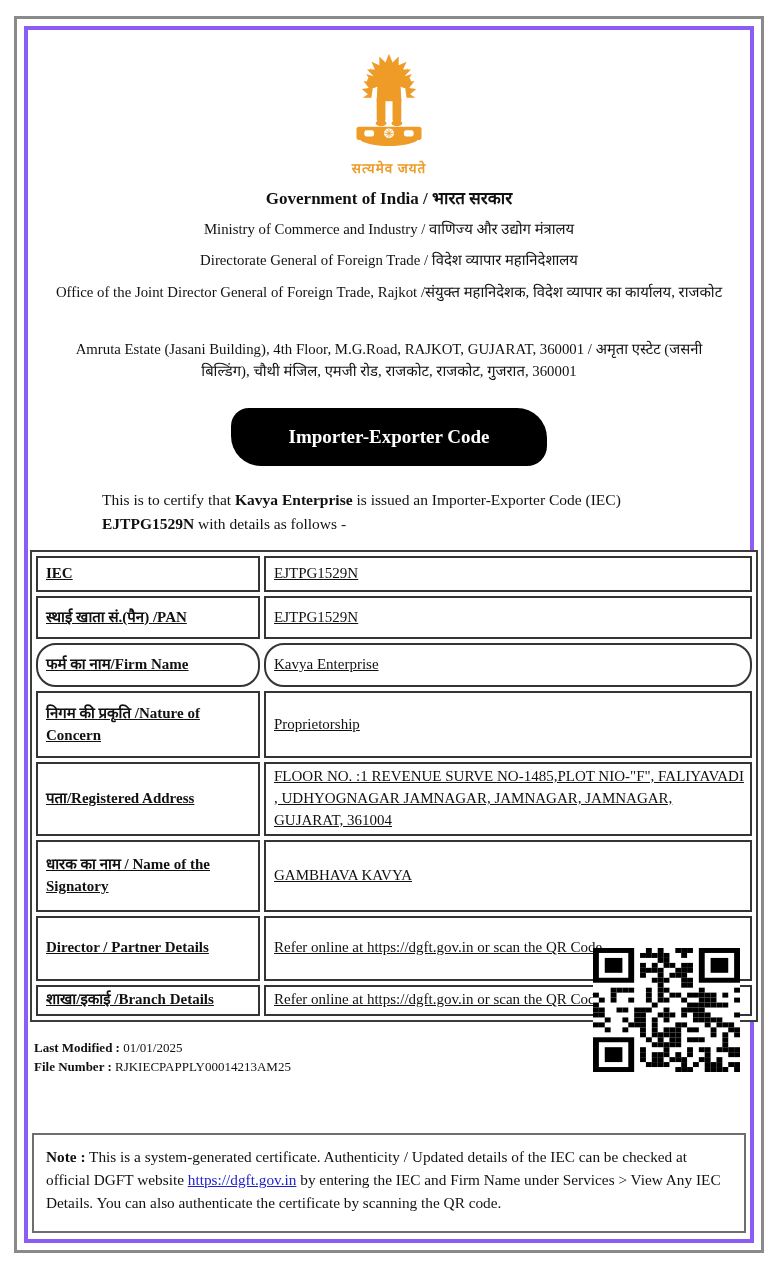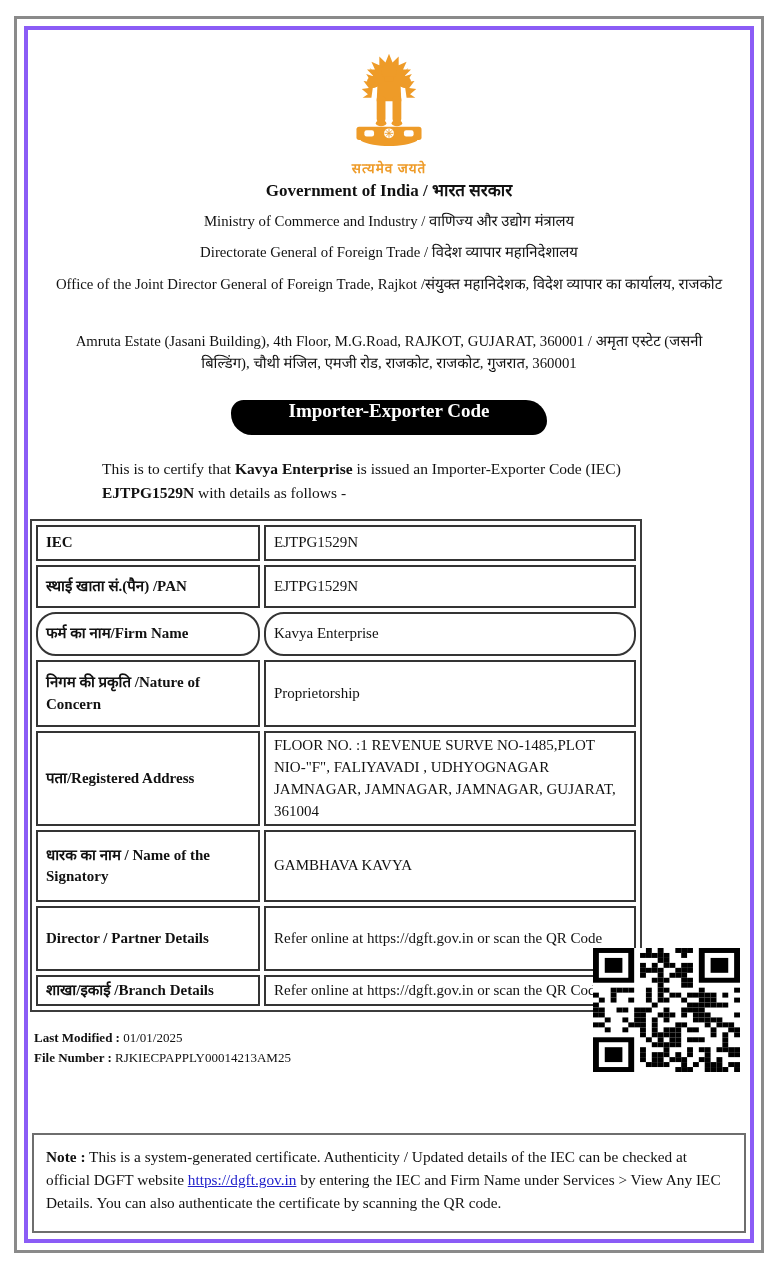--- a/index.html
+++ b/index.html
@@ -16,40 +16,40 @@
     position:absolute;left:7px;top:7px;right:7px;bottom:7px;
     border:4px solid #8b5cf6;
   }
   .content{position:absolute;left:0;top:0;right:0;bottom:0;}
   .emblem-wrap{text-align:center;margin-top:22px;}
   .motto{
     text-align:center;color:#ee9b28;font-weight:bold;
     font-size:13.5px;margin-top:1px;letter-spacing:1px;
   }
   .gov-line{
-    text-align:center;font-weight:bold;font-size:17px;margin-top:1px;
+    text-align:center;font-weight:bold;font-size:17px;margin-top:9px;
   }
   .hdr-line{
     text-align:center;font-size:14.8px;margin-top:10px;line-height:1.45;
     padding:0 4px;
   }
   .addr-line{padding:0 40px;margin-top:36px;}
   .badge{
-    width:316px;height:35px;margin:26px auto 4px auto;background:#000000;
-    border-radius:18px 30px 20px 30px;display:flex;align-items:flex-start;justify-content:center;
+    width:316px;height:58px;margin:26px auto 4px auto;background:#000000;
+    border-radius:18px 30px 20px 30px;display:flex;align-items:center;justify-content:center;
   }
   .badge span{color:#ffffff;font-weight:bold;font-size:19px;}
   .intro{
     margin:22px 58px 0 74px;font-size:15.5px;line-height:1.55;width:592px;
   }
   .intro b{font-weight:bold;}
   table.cert{
     border-collapse:separate;border-spacing:4px;
-    margin:14px 2px 13px 2px;width:612px;
-    border:2px solid #3c3c3c;background:#fff;table-layout:fixed;
+    margin:14px 2px 13px 2px;width:728px;
+    border:2px solid #3c3c3c;background:#fff;table-layout:fixed;text-decoration:underline;
   }
   table.cert td{
     border:2px solid #343434;vertical-align:middle;font-size:15px;
     padding:2px 6px 2px 8px;line-height:1.45;overflow:hidden;
   }
   td.lbl{width:206px;font-weight:bold;}
   tr:nth-child(1) td{height:28px;}
   tr:nth-child(2) td{height:35px;}
   tr:nth-child(3) td{height:36px;border-radius:20px;}
   tr:nth-child(4) td{height:59px;}

